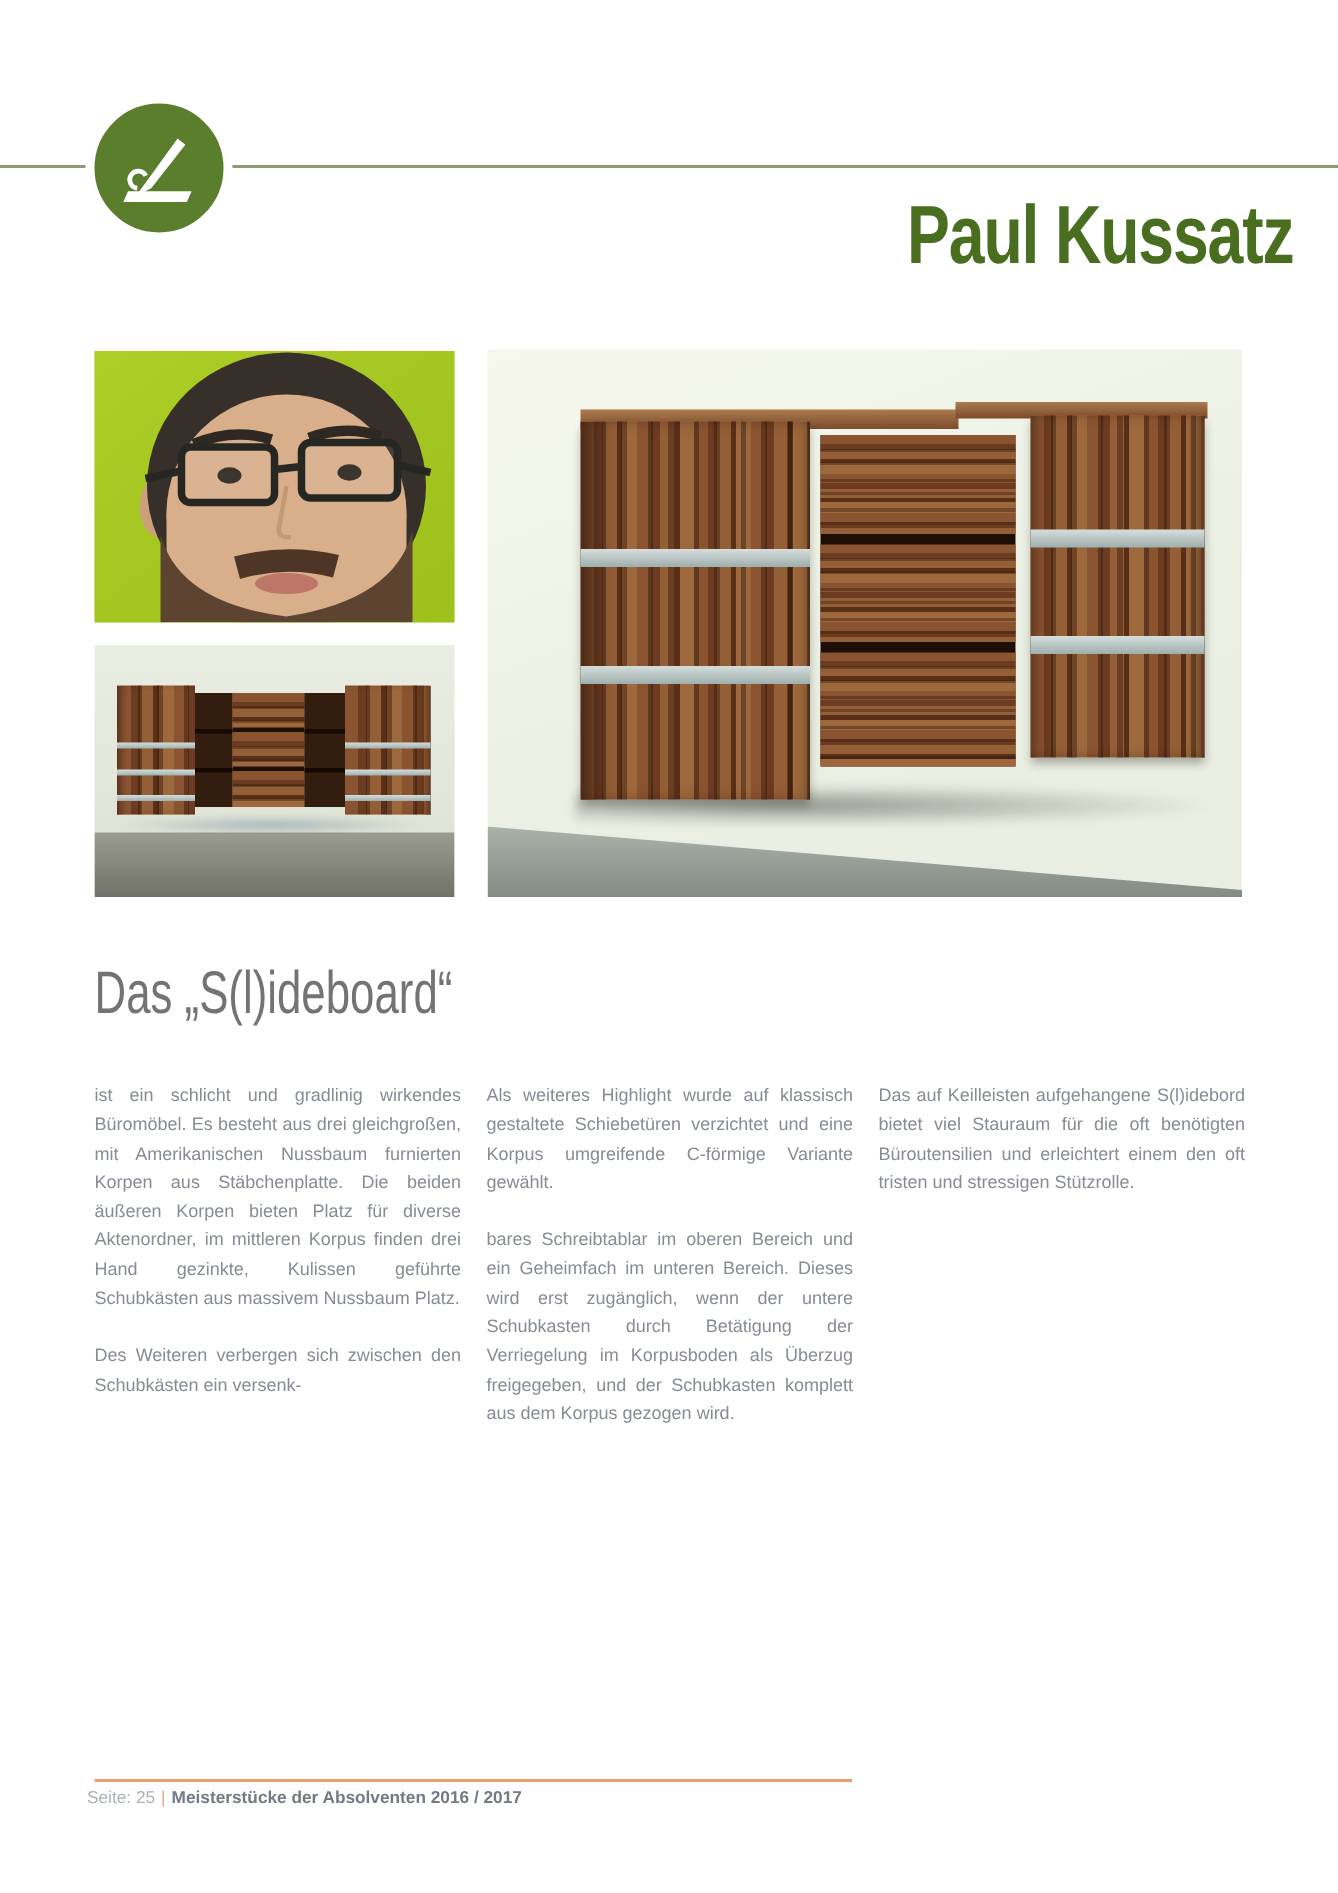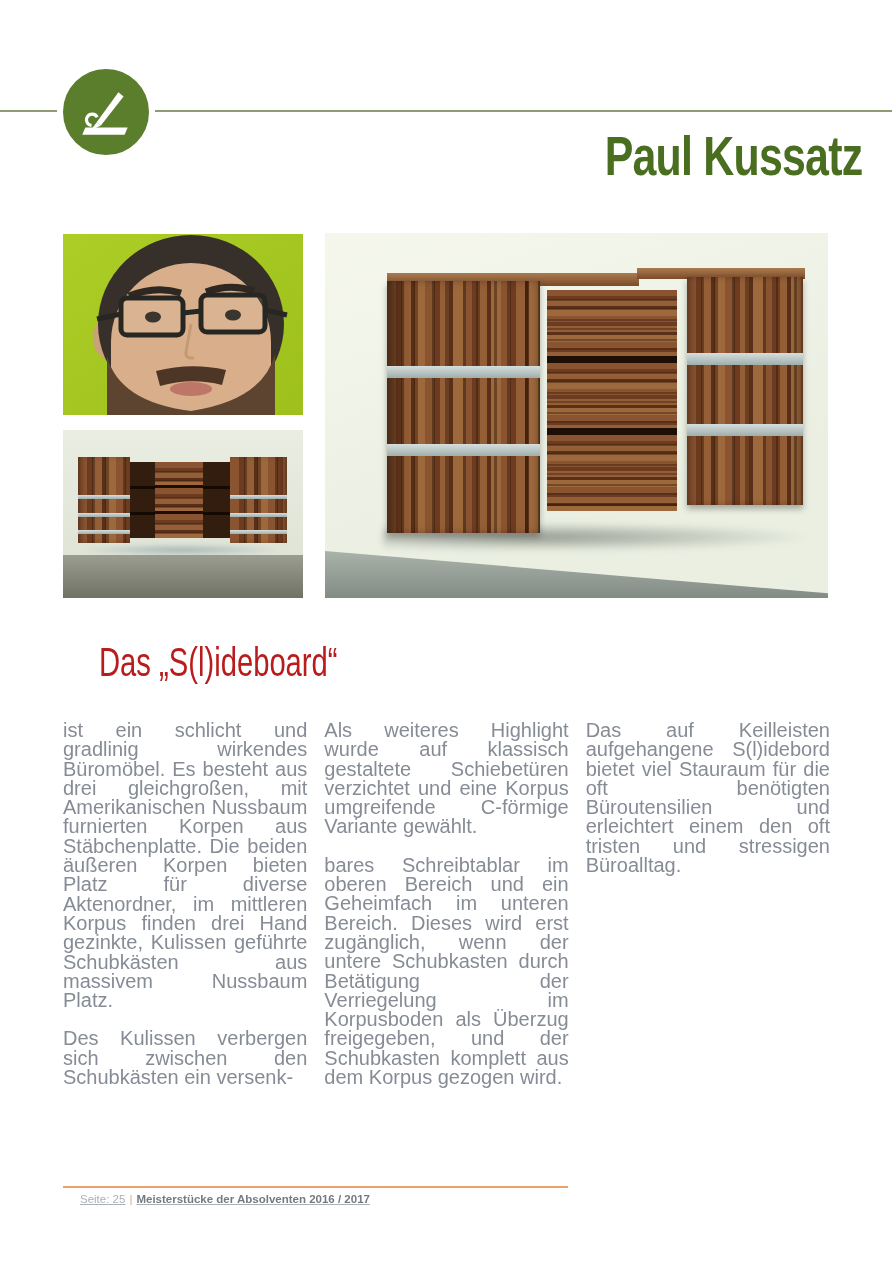--- a/index.html
+++ b/index.html
@@ -77,29 +77,29 @@
   .ps-dark-gap{position:absolute;left:0;width:100%;height:3px;background:#150a03;}
   .ps-mid{position:absolute;left:77px;top:5px;width:48px;height:76px;background:#1e0f06;}
   .ps-drawer{position:absolute;left:0;width:100%;}
   .ps-md1{top:0;height:23px;}
   .ps-md2{top:26px;height:23px;}
   .ps-md3{top:52px;height:24px;}
   .ps-stripe{position:absolute;left:0;width:100%;height:4px;}
 
   
   .article-heading{position:absolute;left:63px;top:640px;font-size:40px;font-weight:400;
-        color:#b91c1c;white-space:nowrap;margin-left:36px;}
+        color:#737373;white-space:nowrap;}
   .columns{position:absolute;left:63px;top:721px;width:767px;display:flex;gap:17px;
-        color:#868c95;font-size:20px;line-height:19.3px;text-align:justify;}
+        color:#868c95;font-size:12px;line-height:19.3px;text-align:justify;}
   .col{flex:1;min-width:0;}
   .col p{margin:0 0 19px 0;}
 
   
   .footer-rule{position:absolute;left:63px;top:1186px;width:505px;height:2px;background:#eda06b;}
-  .footer-text{position:absolute;left:80px;top:1193px;font-size:11.5px;color:#aab0b6;white-space:nowrap;text-decoration:underline;}
+  .footer-text{position:absolute;left:58px;top:1193px;font-size:11.5px;color:#aab0b6;white-space:nowrap;}
   .footer-text .sep{color:#e2a87e;padding:0 4px;}
   .footer-text .pub{color:#737a83;font-weight:bold;}
 </style>
 </head>
 <body>
 
 <div class="page">
 
   <div class="header-rule"></div>
   <div class="logo-circle">
@@ -196,28 +196,28 @@
     </div>
   </div>
 
   <div class="article-heading">
     <span class="condense-l">Das „S(l)ideboard“</span>
   </div>
 
   <div class="columns">
     <div class="col">
       <p>ist ein schlicht und gradlinig wirkendes Büromöbel. Es besteht aus drei gleichgroßen, mit Amerikanischen Nussbaum furnierten Korpen aus Stäbchenplatte. Die beiden äußeren Korpen bieten Platz für diverse Aktenordner, im mittleren Korpus finden drei Hand gezinkte, Kulissen geführte Schubkästen aus massivem Nussbaum Platz.</p>
-      <p>Des Kulissen verbergen sich zwischen den Schubkästen ein versenk-</p>
+      <p>Des Weiteren verbergen sich zwischen den Schubkästen ein versenk-</p>
     </div>
     <div class="col">
       <p>Als weiteres Highlight wurde auf klassisch gestaltete Schiebetüren verzichtet und eine Korpus umgreifende C-förmige Variante gewählt.</p>
       <p>bares Schreibtablar im oberen Bereich und ein Geheimfach im unteren Bereich. Dieses wird erst zugänglich, wenn der untere Schubkasten durch Betätigung der Verriegelung im Korpusboden als Überzug freigegeben, und der Schubkasten komplett aus dem Korpus gezogen wird.</p>
     </div>
     <div class="col">
-      <p>Das auf Keilleisten aufgehangene S(l)idebord bietet viel Stauraum für die oft benötigten Büroutensilien und erleichtert einem den oft tristen und stressigen Büroalltag.</p>
+      <p>Das auf Keilleisten aufgehangene S(l)idebord bietet viel Stauraum für die oft benötigten Büroutensilien und erleichtert einem den oft tristen und stressigen Stützrolle.</p>
     </div>
   </div>
 
   <div class="footer-rule"></div>
   <div class="footer-text">
     <span>Seite: 25</span><span class="sep">|</span><span class="pub">Meisterstücke der Absolventen 2016 / 2017</span>
   </div>
 
 </div>
 

